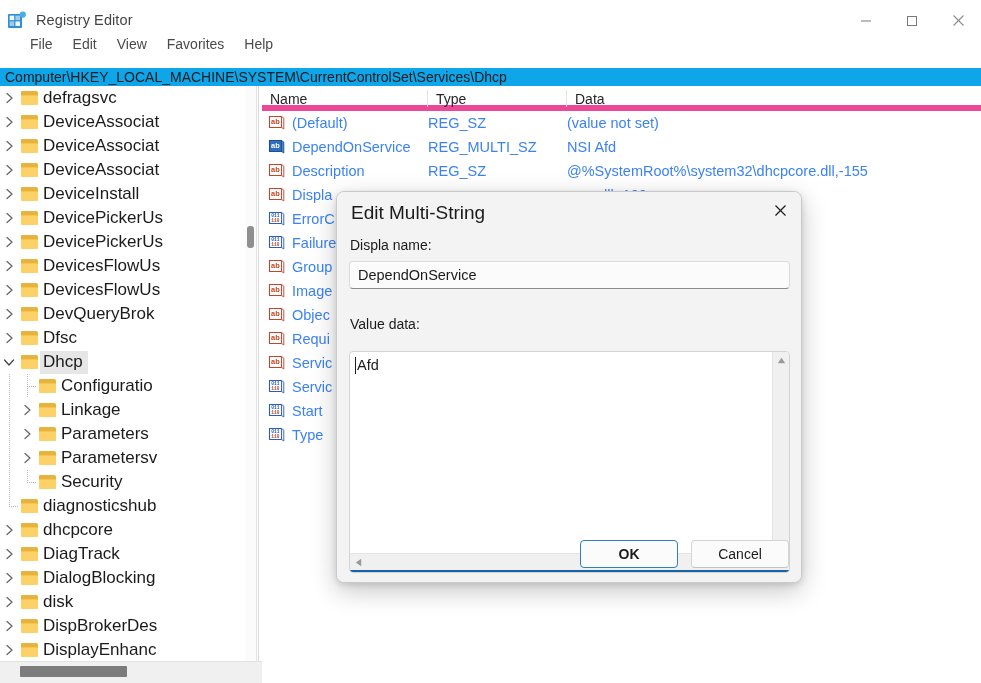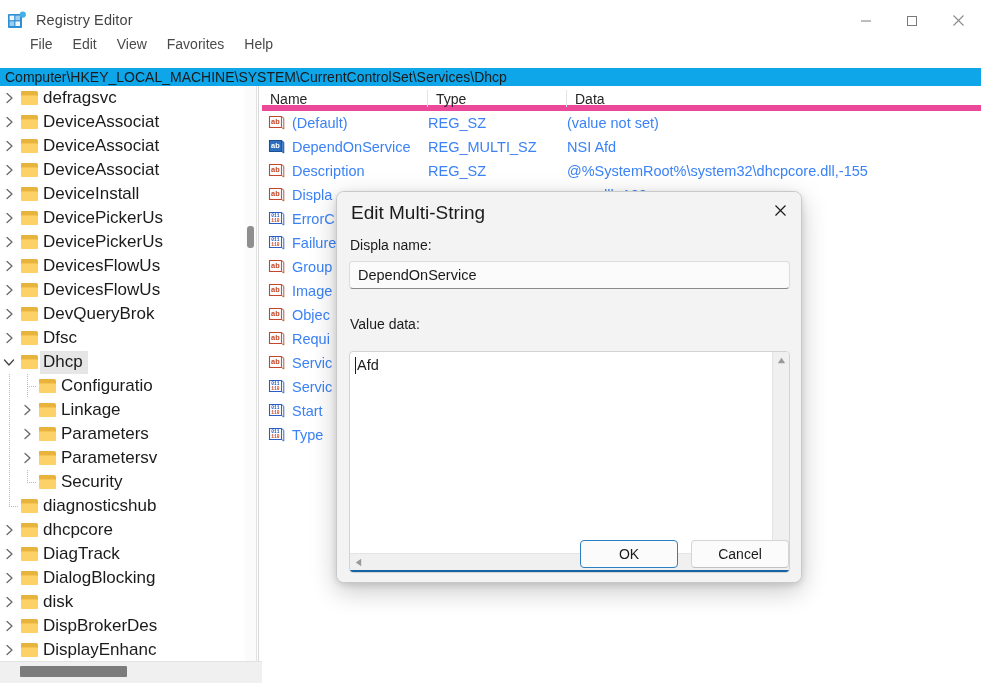--- a/index.html
+++ b/index.html
@@ -367,20 +367,21 @@
     border-radius: 4px;
     display: flex; align-items: center; justify-content: center;
     font-size: 14px; color: #1b1b1b;
     background: #fbfbfb;
     border: 1px solid #d5d5d5;
     border-bottom-color: #c2c2c2;
   }
   .dbtn.ok {
     left: 243px;
     border: 1.5px solid #2d7fc1;
+    font-weight: bold;
   }
   .dbtn.cancel { left: 354px; }
 </style>
 </head>
 <body>
 
 <div id="app">
 
   <div class="titlebar">
     <span class="app-icon">

